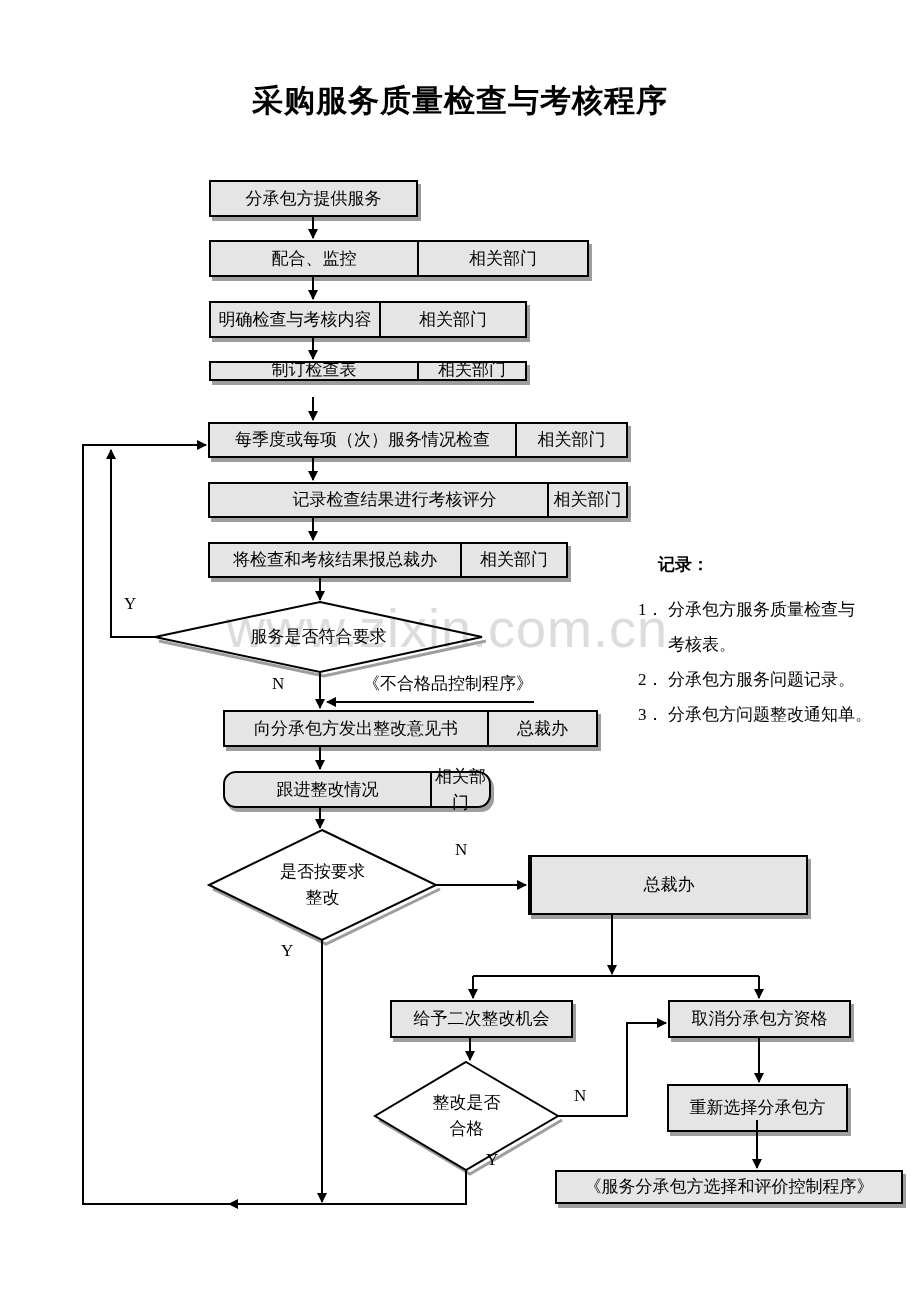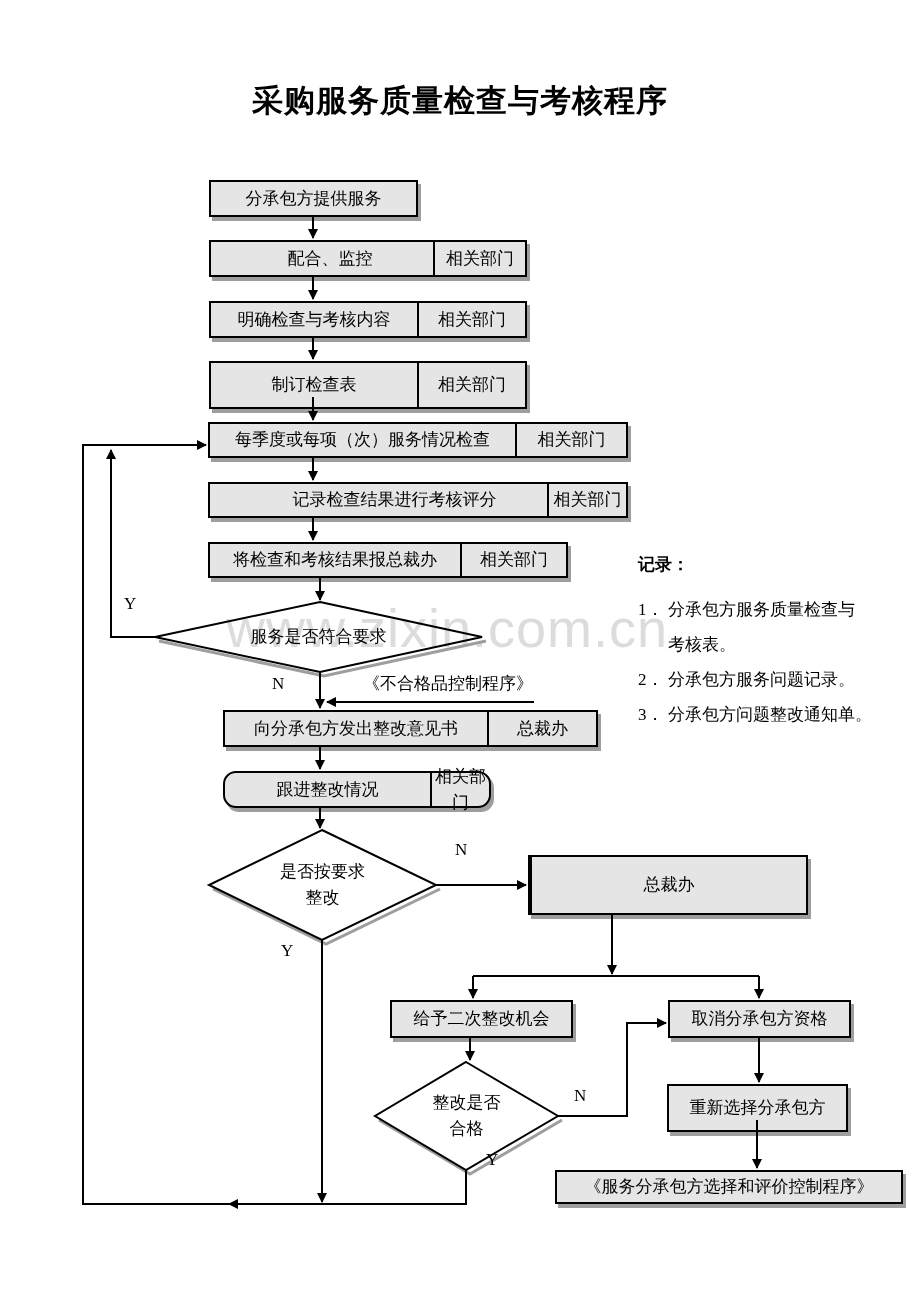--- a/index.html
+++ b/index.html
@@ -17,21 +17,21 @@
   .cell{display:flex;align-items:center;justify-content:center;text-align:center;
         white-space:pre-line;line-height:26px;}
   .main{flex:0 0 auto;}
   .dept{flex:1 1 auto;border-left:2px solid #000;}
   .single{flex:1 1 auto;}
   .dlabel{position:absolute;z-index:4;display:flex;align-items:center;justify-content:center;
           text-align:center;white-space:pre-line;font-size:17px;line-height:26px;}
   .yn{position:absolute;z-index:4;font-size:17px;}
   .reflabel{position:absolute;z-index:4;font-size:17px;text-align:center;white-space:nowrap;}
   .records{position:absolute;left:638px;top:553px;z-index:4;font-size:17px;}
-  .rec-head{font-weight:bold;}
+  .rec-head{font-weight:bold;margin-left:20px;}
   .rec-list{position:absolute;left:0;top:39px;width:270px;}
   .rec-item{display:flex;line-height:35px;}
   .rec-num{flex:0 0 30px;}
   .rec-txt{white-space:pre-line;}
 </style>
 </head>
 <body>
 
 <div id="page">
 
@@ -79,31 +79,31 @@
       <path d="M466 1170 V1204 H83 V445 H206" marker-end="url(#ah)"></path>
       <path d="M238 1204 H229" marker-end="url(#ah)"></path>
       <path d="M155 637 H111 V450" marker-end="url(#ah)"></path>
     </g>
   </svg>
 
   <div class="box" style="left:209px;top:180px;width:209px;height:37px;">
     <div class="cell single">分承包方提供服务</div>
   </div>
 
-  <div class="box" style="left:209px;top:240px;width:318px;height:37px;padding-left:16px;">
+  <div class="box" style="left:209px;top:240px;width:380px;height:37px;">
     <div class="cell main" style="width:206px;">配合、监控</div>
     <div class="cell dept">相关部门</div>
   </div>
 
   <div class="box" style="left:209px;top:301px;width:318px;height:37px;">
-    <div class="cell main" style="width:206px;">明确检查与考核内容</div>
+    <div class="cell main" style="width:168px;">明确检查与考核内容</div>
     <div class="cell dept">相关部门</div>
   </div>
 
-  <div class="box" style="left:209px;top:361px;width:318px;height:48px;">
+  <div class="box" style="left:209px;top:361px;width:318px;height:20px;font-family:Liberation Mono, monospace;">
     <div class="cell main" style="width:206px;">制订检查表</div>
     <div class="cell dept">相关部门</div>
   </div>
 
   <div class="box" style="left:208px;top:422px;width:420px;height:36px;">
     <div class="cell main" style="width:305px;">每季度或每项（次）服务情况检查</div>
     <div class="cell dept">相关部门</div>
   </div>
 
   <div class="box" style="left:208px;top:482px;width:420px;height:36px;padding-left:32px;">

